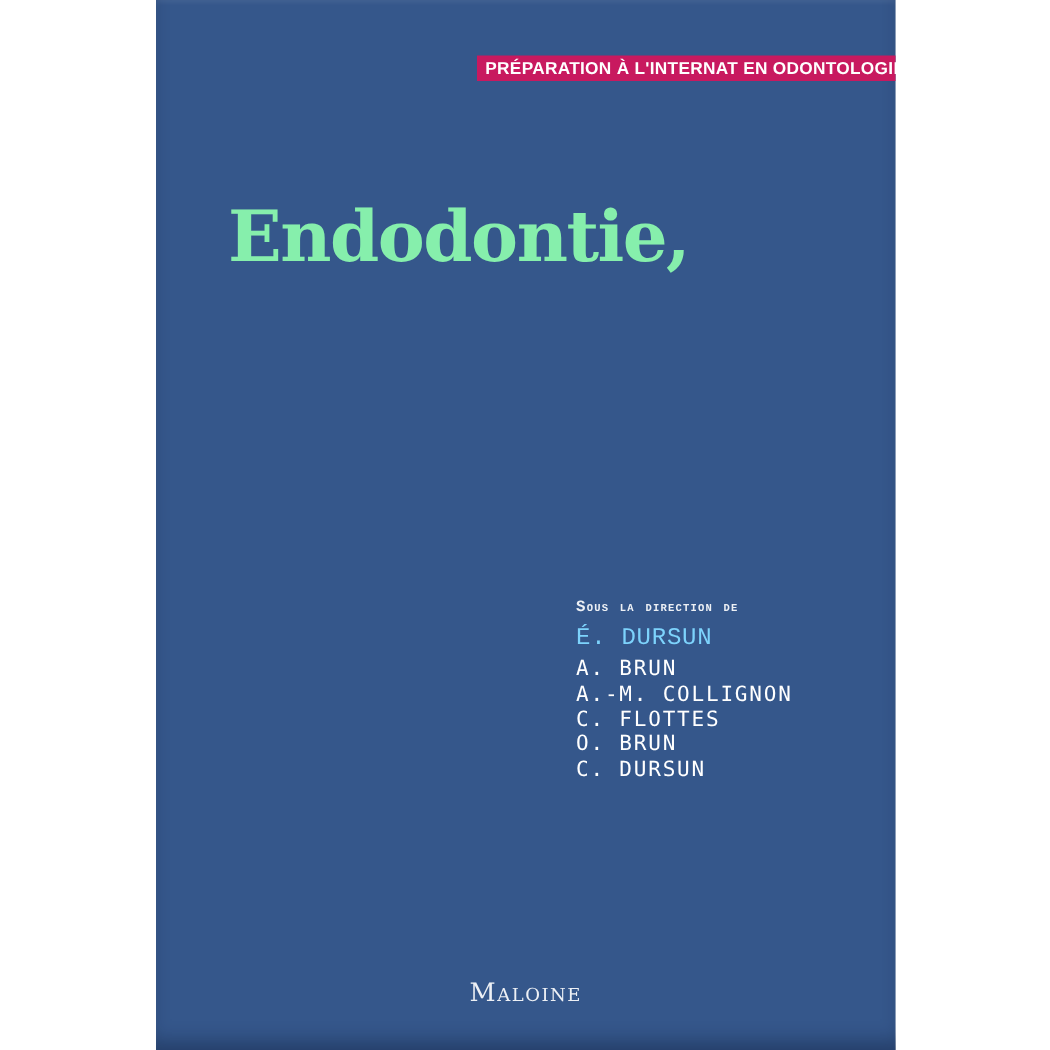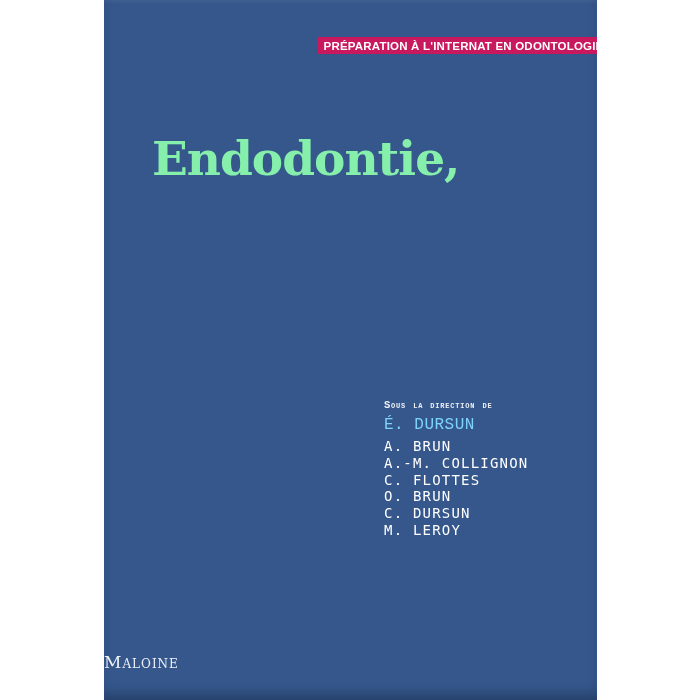--- a/index.html
+++ b/index.html
@@ -80,21 +80,21 @@
     font-size: 14px;
     line-height: 16.8px;
     letter-spacing: 1.2px;
     white-space: nowrap;
   }
   .publisher {
     position: absolute;
     left: 0;
     width: 100%;
     top: 652px;
-    text-align: left;
+    text-align: center;
     font-family: "DejaVu Serif", serif;
     font-variant: small-caps;
     font-size: 17px;
     letter-spacing: 1px;
     color: #EDF0F5;
   }
 </style>
 </head>
 <body>
 
@@ -113,19 +113,18 @@
       <div class="dir-label">Sous la direction de</div>
       <div class="dir-name">É. DURSUN</div>
     </div>
 
     <div class="right-col authors">
       <div>A. BRUN</div>
       <div>A.-M. COLLIGNON</div>
       <div>C. FLOTTES</div>
       <div>O. BRUN</div>
       <div>C. DURSUN</div>
-      <div>M. LEROY</div>
     </div>
 
     <div class="publisher">Maloine</div>
 
   </div>
 </div>
 
 </body></html>

